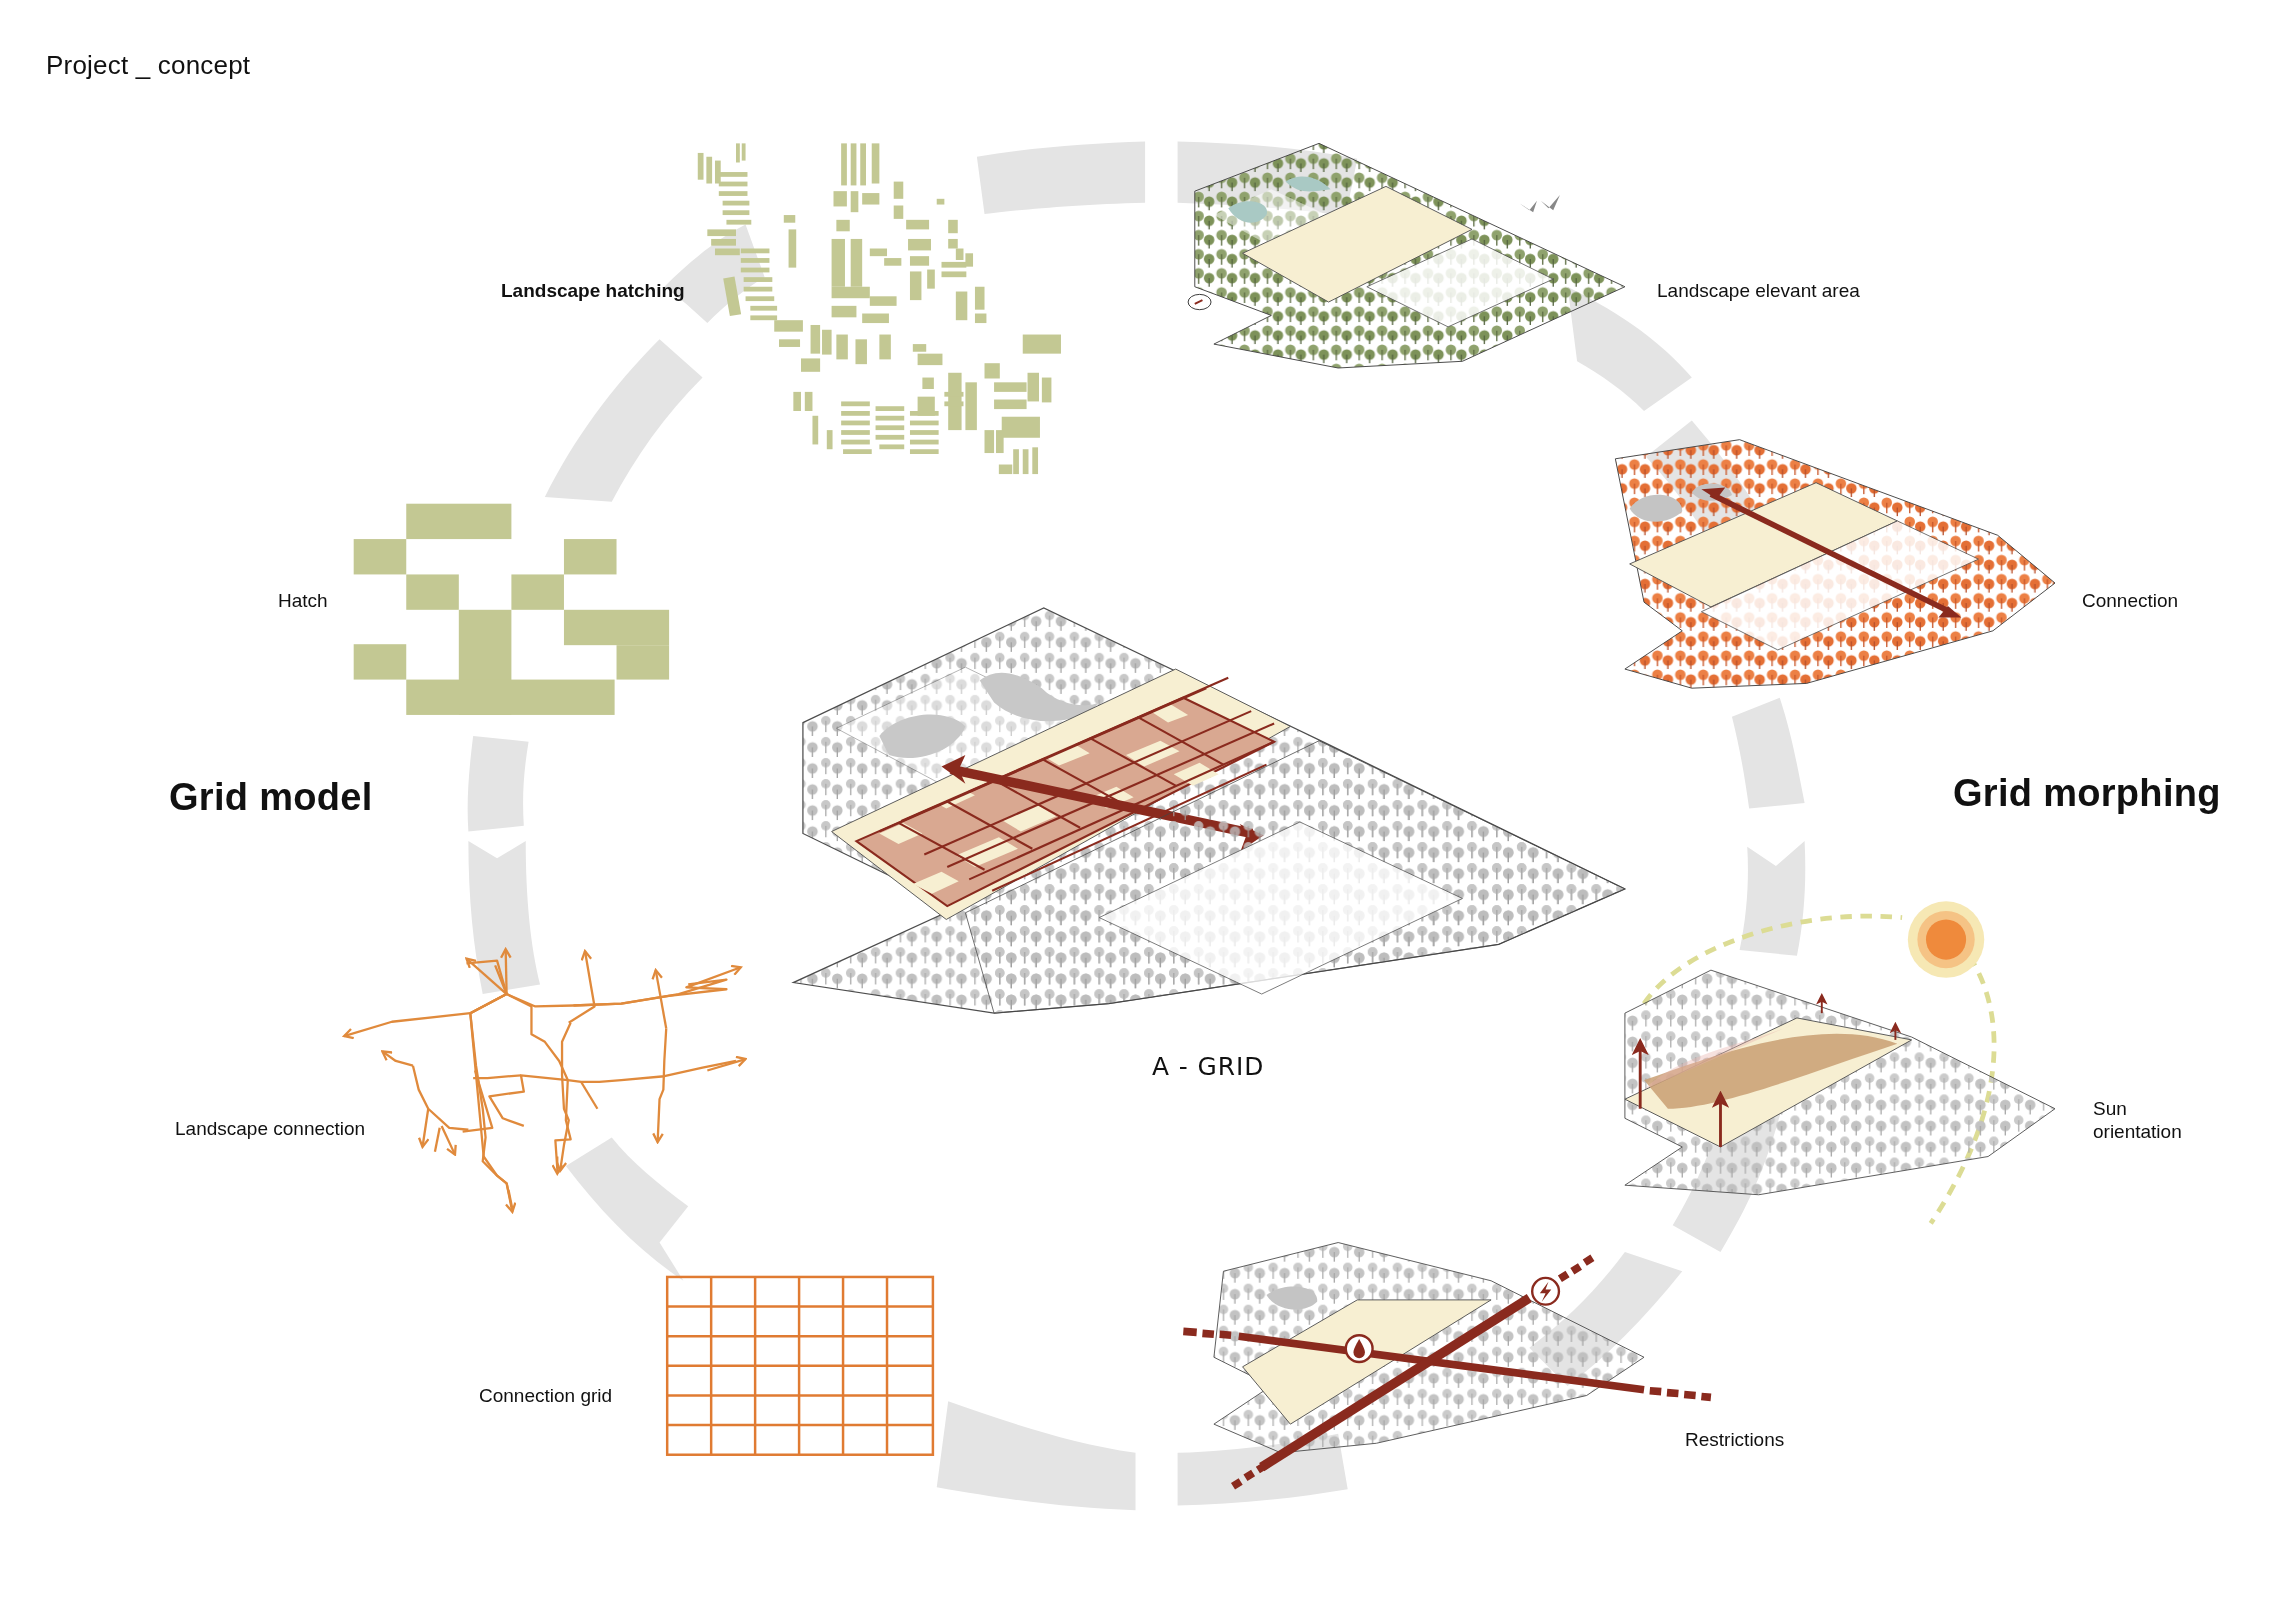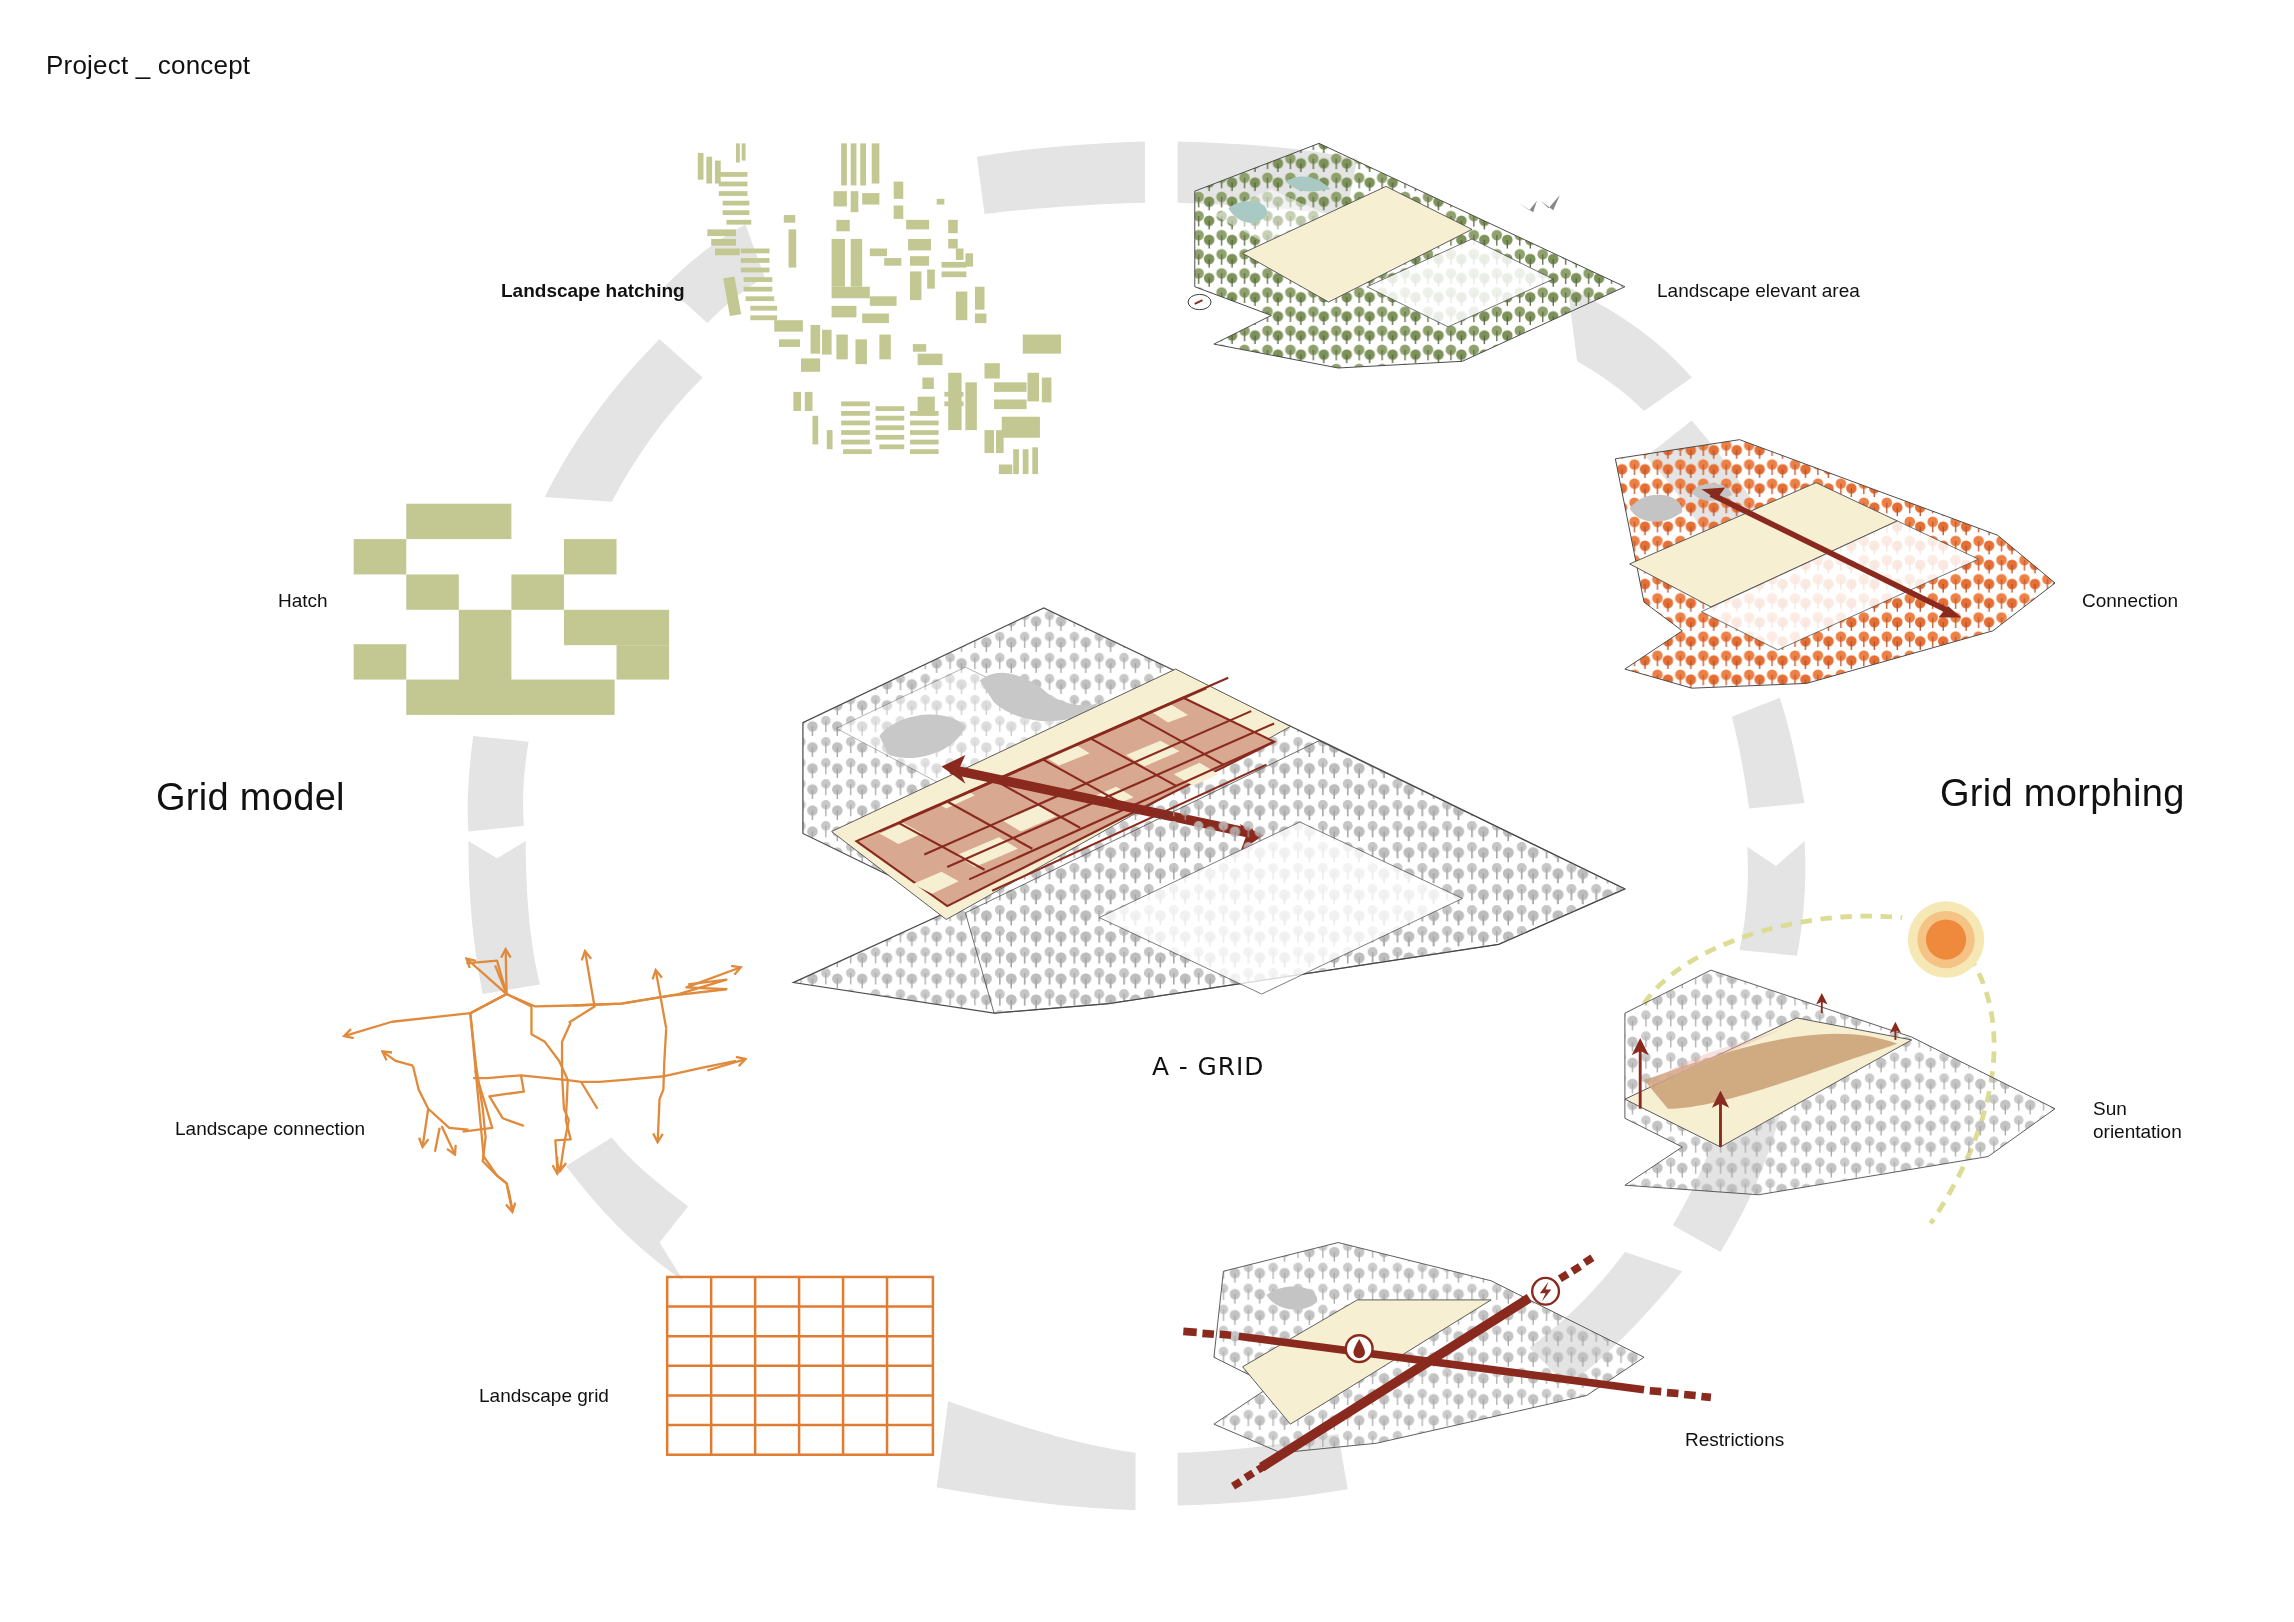--- a/index.html
+++ b/index.html
@@ -1,20 +1,20 @@
 <!DOCTYPE html>
 <html><head>
 <meta charset="utf-8">
 <style>
   html, body { margin: 0; padding: 0; background: #ffffff; }
   body { width: 2294px; height: 1622px; position: relative; overflow: hidden;
          font-family: "Liberation Sans", "DejaVu Sans", sans-serif; color: #111; }
   .abs { position: absolute; }
   .page-title { left: 46px; top: 50px; font-size: 26px; font-weight: normal; letter-spacing: 0.2px; }
-  .section-title { font-size: 38px; font-weight: normal; letter-spacing: 0.3px; }
+  .section-title { font-size: 38px; font-weight: bold; letter-spacing: 0.3px; margin-left: 13px; }
   .lbl { font-size: 19px; color: #111; line-height: 23px; white-space: nowrap; }
   .center-lbl { font-family: "DejaVu Sans", sans-serif; font-size: 26px; letter-spacing: 1px; }
   svg.stage { position: absolute; left: 0; top: 0; }
 </style>
 </head>
 <body>
 
 <div class="abs page-title">Project _ concept</div>
 <div class="abs section-title" style="left:156px; top:776px;">Grid model</div>
 <div class="abs section-title" style="left:1940px; top:772px;">Grid morphing</div>
@@ -354,21 +354,21 @@
     <g>
       <circle cx="1617" cy="1351" r="14" fill="#ffffff" stroke="#8a2a1e" stroke-width="2.5"></circle>
       <path d="M1620,1341 L1611,1353 L1617,1353 L1613,1362 L1623,1349 L1617,1349 Z" fill="#8a2a1e"></path>
     </g>
   </g>
 </svg>
 
 <div class="abs lbl" style="left:501px; top:279px;font-weight:bold;">Landscape hatching</div>
 <div class="abs lbl" style="left:278px; top:589px;">Hatch</div>
 <div class="abs lbl" style="left:175px; top:1117px;">Landscape connection</div>
-<div class="abs lbl" style="left:479px; top:1384px;">Landscape grid</div>
+<div class="abs lbl" style="left:479px; top:1384px;">Connection grid</div>
 
 <div class="abs lbl" style="left:1657px; top:279px;">Landscape elevant area</div>
 <div class="abs lbl" style="left:2082px; top:589px;">Connection</div>
 <div class="abs lbl" style="left:2093px; top:1097px;">
   <div>Sun</div>
   <div>orientation</div>
 </div>
 <div class="abs lbl" style="left:1685px; top:1428px;">Restrictions</div>
 
 

